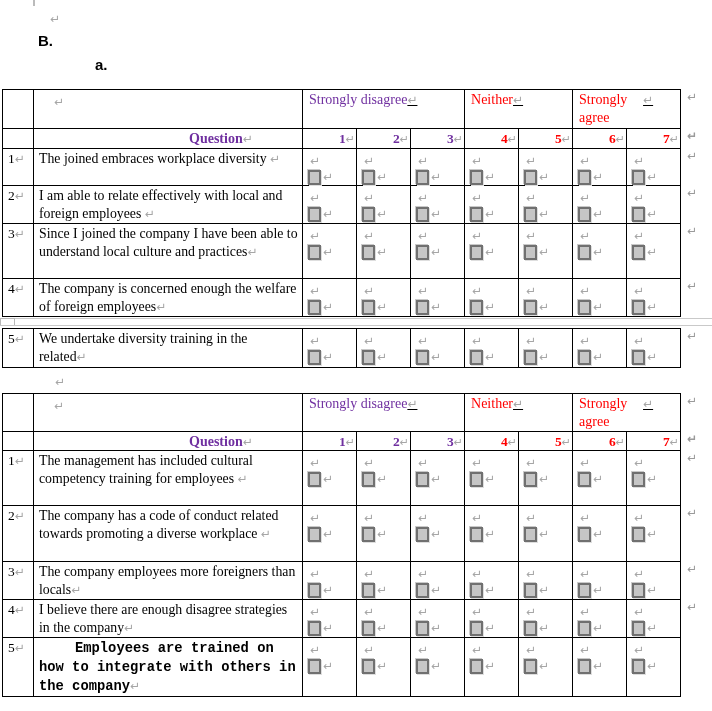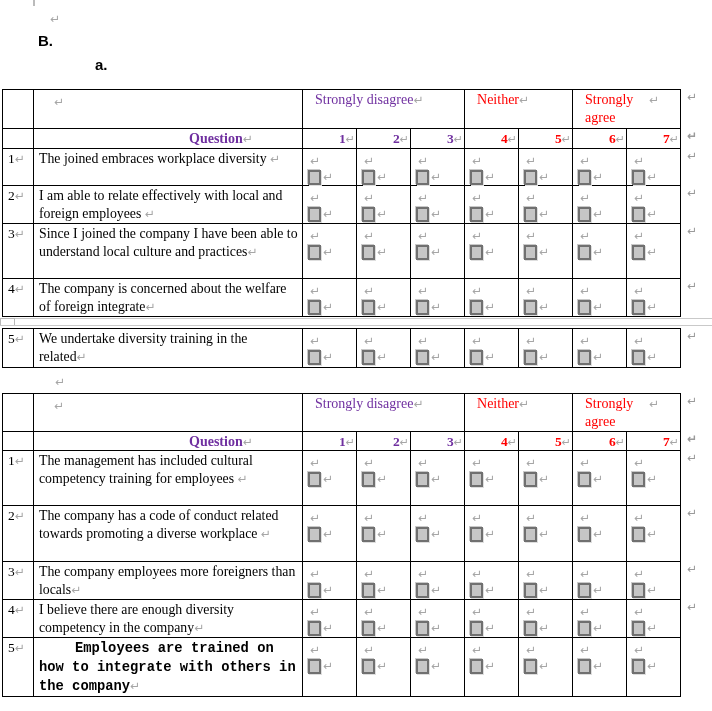--- a/index.html
+++ b/index.html
@@ -33,21 +33,21 @@
   .heading-a .txt{width:520px;}
   table.grid{border-collapse:collapse; margin-left:2px; table-layout:fixed; width:678px;}
   table.grid td{border:1px solid #000; vertical-align:top; position:relative; overflow:visible;}
   .t1a{margin-top:13px;}
   col.c-num{width:31px;} col.c-q{width:269px;} col.c-b{width:54px;}
   td.num{padding:1px 0 0 5px; font-size:13.5px; line-height:17px;}
   td.qtext{padding:1px 4px 0 5px; font-size:13.8px; line-height:18px;}
   td.qtext .bq{font-weight:bold;font-family:Liberation Mono, monospace;}
   td.qtext.indent{ text-indent:36px;}
   td.qhead{padding:2px 0 0 20px;}
-  td.grp{padding:1px 0 0 12px; font-size:14px; line-height:18px;}
+  td.grp{padding:1px 0 0 6px; font-size:14px; line-height:18px;text-decoration:underline;}
   .group-label{display:inline-block; max-width:64px; vertical-align:top;}
   .grp12 .group-label{max-width:150px;}
   .g-purple{color:var(--purple);} .g-red{color:var(--red);}
   td.qcell-head{padding:1px 0 0 155px; font-size:14px; line-height:17px;}
   td.qcell-head .qlabel{font-weight:bold; color:var(--purple);}
   td.nhead{padding:1px 1px 0 0; text-align:right; font-size:13.5px; line-height:17px; font-weight:bold;}
   td.nhead .pilcrow{font-size:11px;}
   td.cb{padding:0;}
   .cbl1{padding:2px 0 0 7px; height:17px;}
   .cbl2{padding:1px 0 0 5px; white-space:nowrap;}
@@ -212,21 +212,21 @@
             <div class="cbl2"><span class="checkbox"></span><span class="pilcrow">↵</span></div>
           </td>
           <td class="cb">
             <div class="cbl1"><span class="pilcrow">↵</span></div>
             <div class="cbl2"><span class="checkbox"></span><span class="pilcrow">↵</span></div>
             <span class="row-end">↵</span>
           </td>
     </tr>
     <tr style="height:35px">
       <td class="num"><span>4</span><span class="pilcrow">↵</span></td>
-      <td class="qtext"><span>The company is concerned about the welfare of foreign integrate</span><span class="pilcrow">↵</span></td>
+      <td class="qtext"><span>The company is concerned enough the welfare of foreign employees</span><span class="pilcrow">↵</span></td>
       <td class="cb">
             <div class="cbl1"><span class="pilcrow">↵</span></div>
             <div class="cbl2"><span class="checkbox"></span><span class="pilcrow">↵</span></div>
           </td>
           <td class="cb">
             <div class="cbl1"><span class="pilcrow">↵</span></div>
             <div class="cbl2"><span class="checkbox"></span><span class="pilcrow">↵</span></div>
           </td>
           <td class="cb">
             <div class="cbl1"><span class="pilcrow">↵</span></div>
@@ -433,21 +433,21 @@
             <div class="cbl2"><span class="checkbox"></span><span class="pilcrow">↵</span></div>
           </td>
           <td class="cb">
             <div class="cbl1"><span class="pilcrow">↵</span></div>
             <div class="cbl2"><span class="checkbox"></span><span class="pilcrow">↵</span></div>
             <span class="row-end">↵</span>
           </td>
     </tr>
     <tr style="height:37px">
       <td class="num"><span>4</span><span class="pilcrow">↵</span></td>
-      <td class="qtext"><span>I believe there are enough diversity competency in the company</span><span class="pilcrow">↵</span></td>
+      <td class="qtext"><span>I believe there are enough disagree strategies in the company</span><span class="pilcrow">↵</span></td>
       <td class="cb">
             <div class="cbl1"><span class="pilcrow">↵</span></div>
             <div class="cbl2"><span class="checkbox"></span><span class="pilcrow">↵</span></div>
           </td>
           <td class="cb">
             <div class="cbl1"><span class="pilcrow">↵</span></div>
             <div class="cbl2"><span class="checkbox"></span><span class="pilcrow">↵</span></div>
           </td>
           <td class="cb">
             <div class="cbl1"><span class="pilcrow">↵</span></div>

